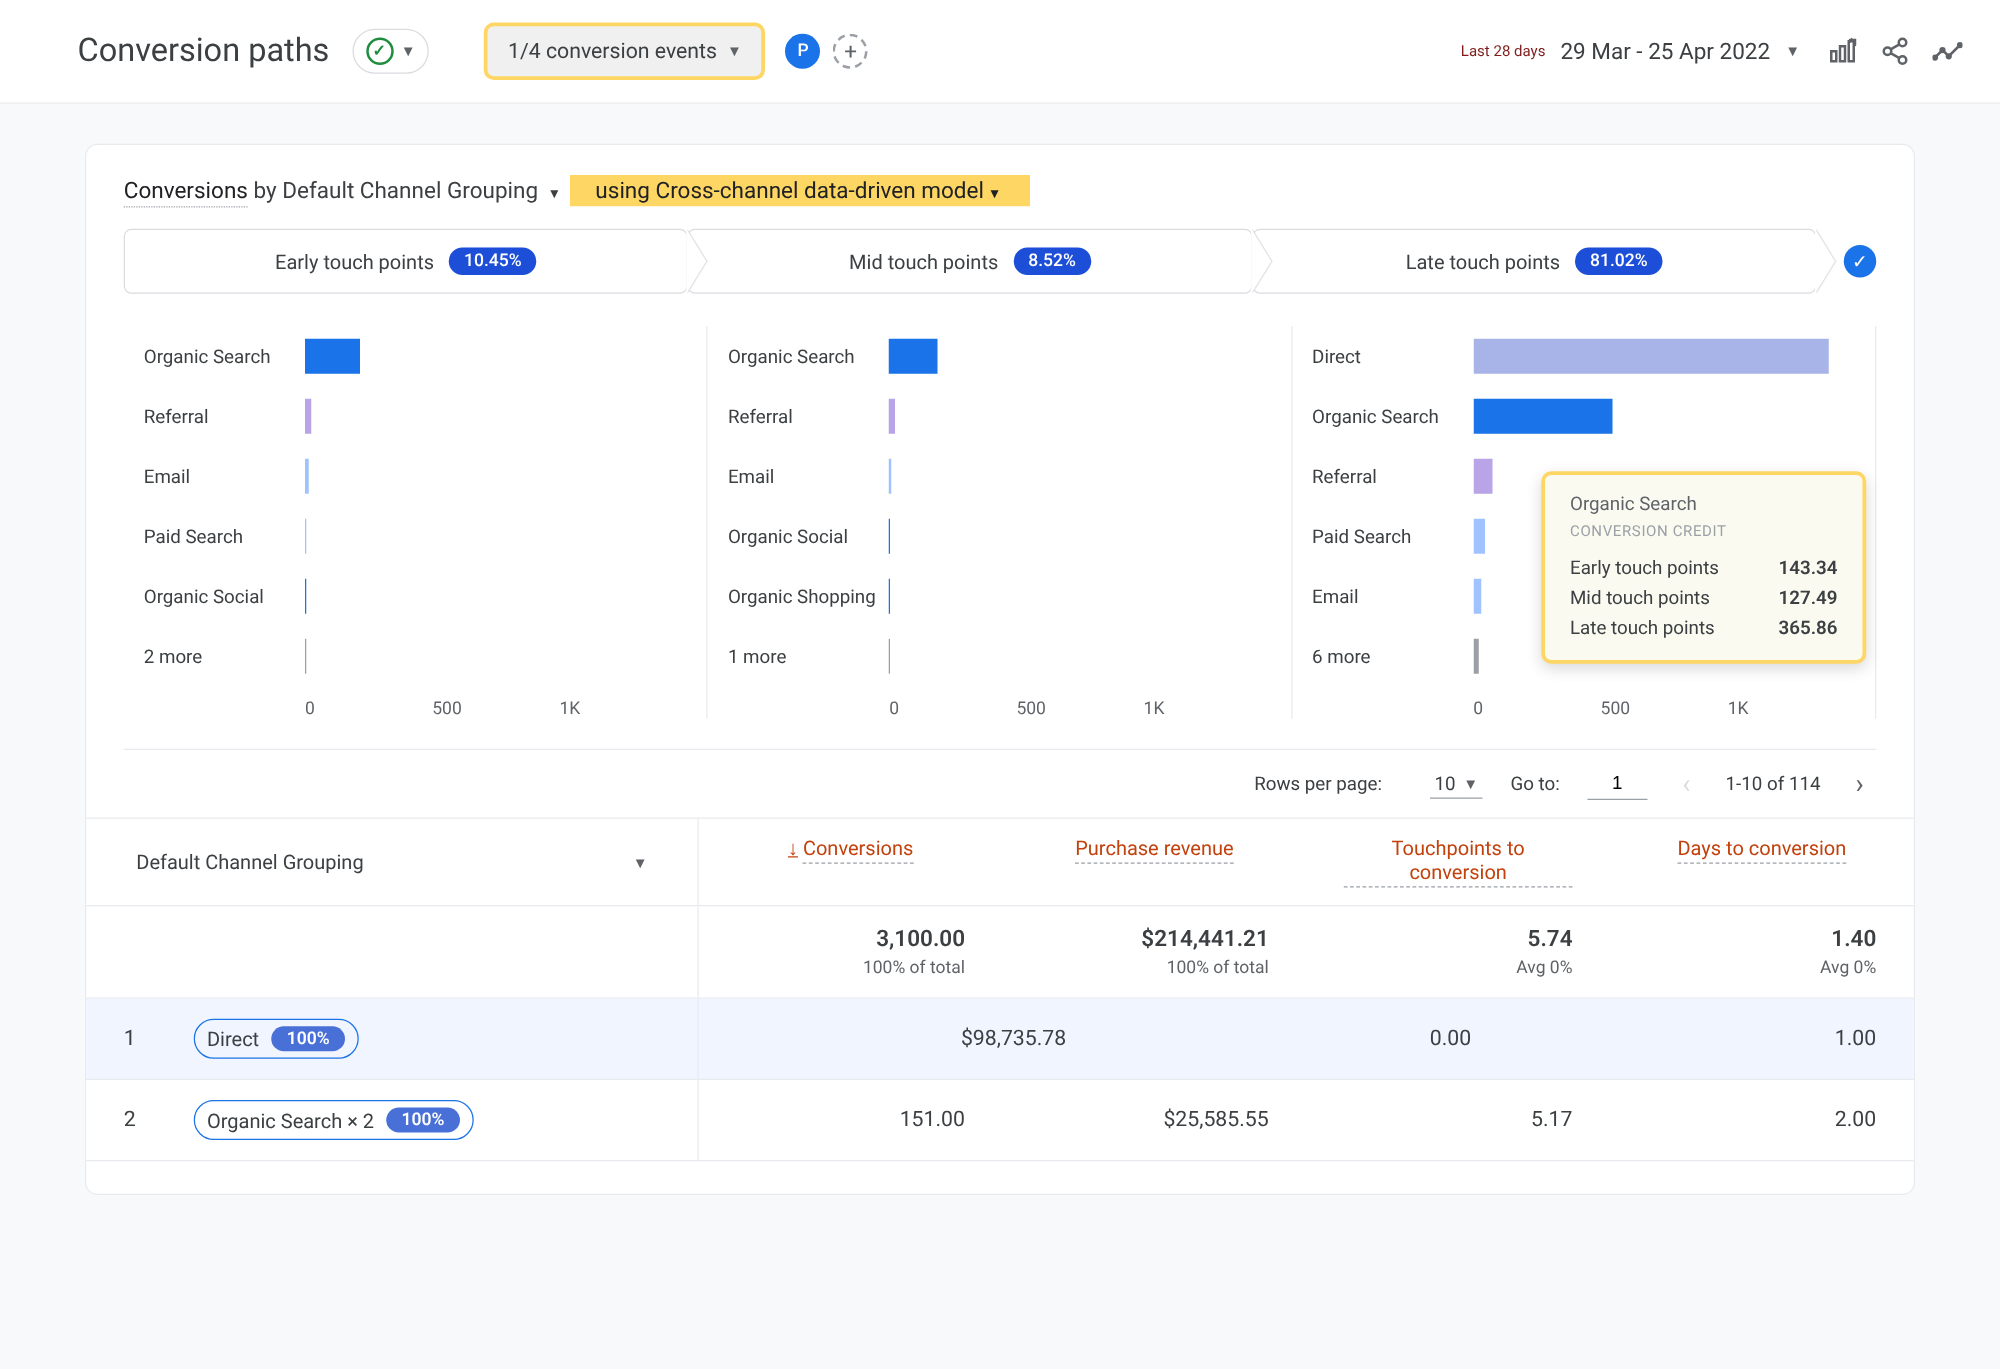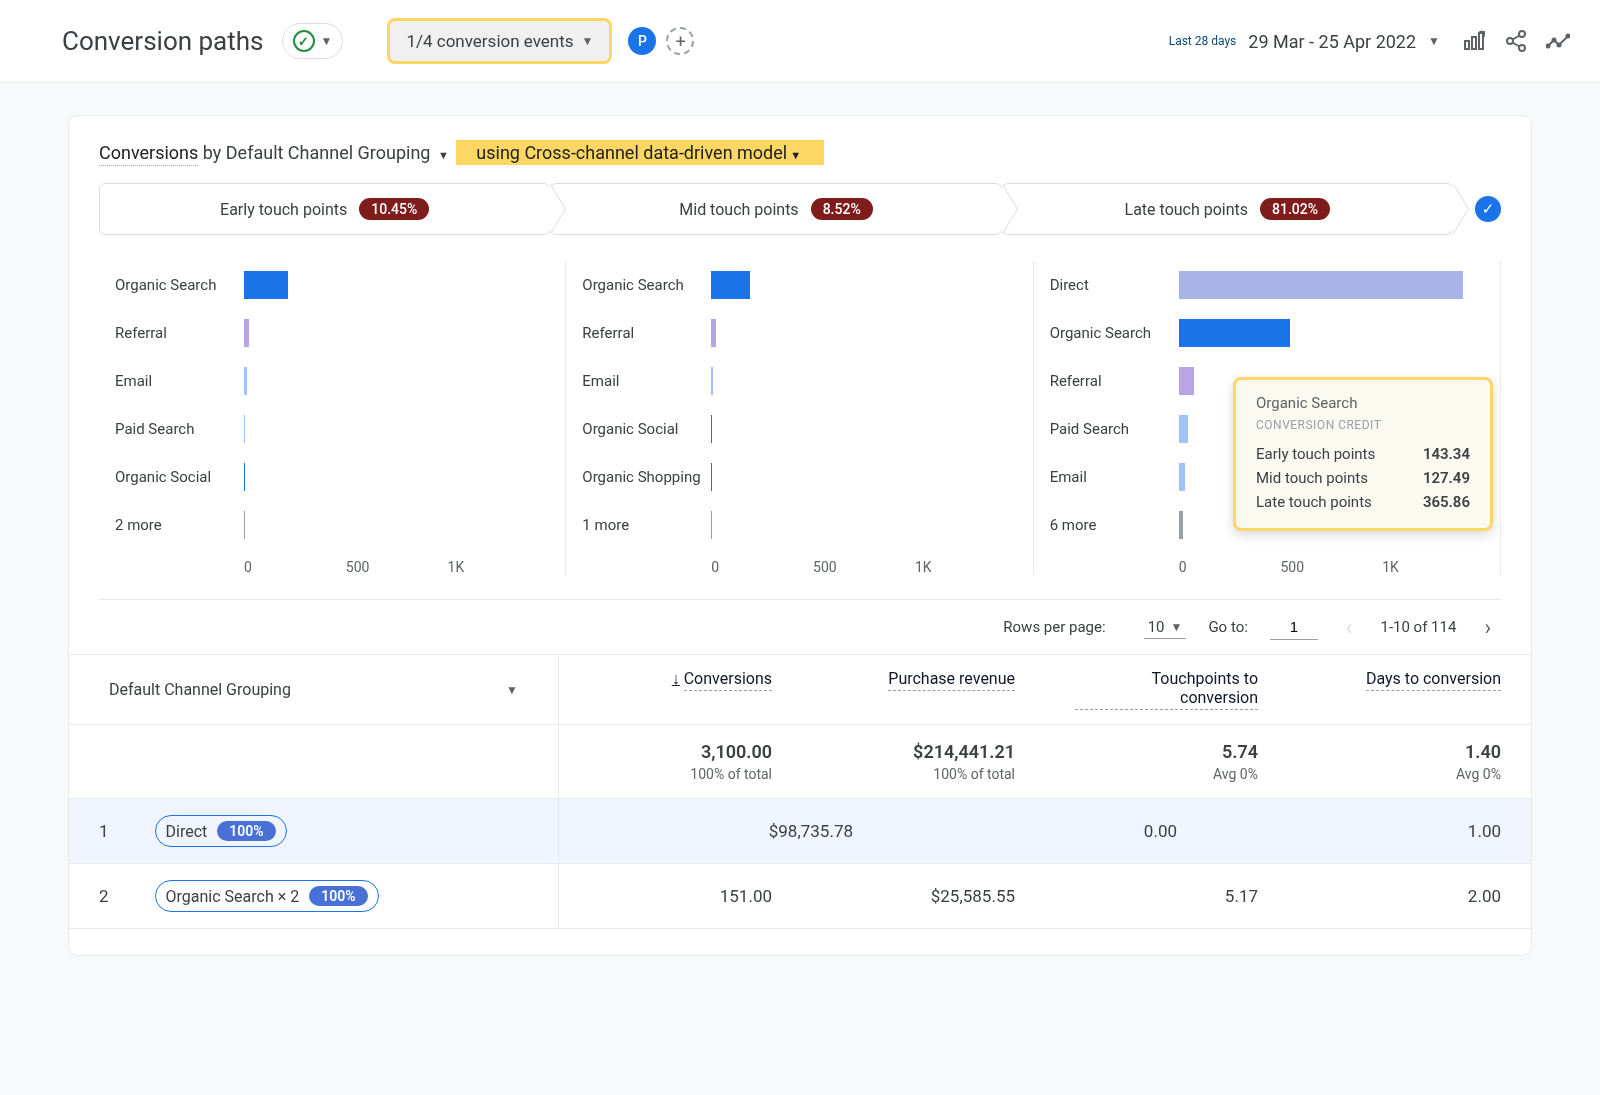--- a/index.html
+++ b/index.html
@@ -7,37 +7,37 @@
 .header { display: flex; align-items: center; padding: 18px 30px 18px 62px; background: #fff; border-bottom: 1px solid #e8eaed; }
 .page-title { font-size: 26px; font-weight: 400; color: #3c4043; margin-right: 18px; }
 .status-pill { display: inline-flex; align-items: center; border: 1px solid #dadce0; border-radius: 22px; padding: 6px 10px; margin-right: 44px; gap: 6px; cursor: pointer; }
 .check-circle { width: 22px; height: 22px; border: 2px solid #1e8e3e; border-radius: 50%; display: inline-flex; align-items: center; justify-content: center; color: #1e8e3e; font-size: 13px; font-weight: bold; }
 .dropdown-arrow { font-size: 12px; color: #5f6368; }
 .conv-events { border: 3px solid #fdd663; background: #f0f0f0; border-radius: 8px; padding: 10px 16px; display: inline-flex; align-items: center; gap: 8px; cursor: pointer; font-size: 17px; color: #3c4043; margin-right: 16px; }
 .avatar-p { width: 28px; height: 28px; background: #1a73e8; color: #fff; border-radius: 50%; display: inline-flex; align-items: center; justify-content: center; font-weight: 500; margin-right: 10px; }
 .add-btn { width: 28px; height: 28px; border: 2px dashed #9aa0a6; border-radius: 50%; display: inline-flex; align-items: center; justify-content: center; color: #5f6368; font-size: 18px; cursor: pointer; }
 .spacer { flex: 1; }
 .date-area { display: flex; align-items: center; gap: 12px; margin-right: 22px; cursor: pointer; }
-.date-small { font-size: 12px; color: #0c4a6e; }
+.date-small { font-size: 12px; color: #7f1d1d; }
 .date-range { font-size: 18px; color: #3c4043; }
 .header-icons { display: flex; gap: 18px; align-items: center; }
 .hicon { width: 24px; height: 24px; color: #5f6368; cursor: pointer; }
 
 .card { background: #fff; border: 1px solid #e8eaed; border-radius: 10px; margin: 32px 68px; padding: 26px 0; }
 .card-title { padding: 0 30px 20px; font-size: 18px; }
 .ct-underline { border-bottom: 1px dotted #9aa0a6; padding-bottom: 2px; }
 .ct-plain { color: #3c4043; }
 .hl { background: #fdd663; padding: 2px 20px; }
 .tri { font-size: 11px; margin: 0 3px; }
 
 .touchpoints-row { display: flex; padding: 0 30px; gap: 0; }
 .tp-step { flex: 1; border: 1px solid #dadce0; border-radius: 6px; padding: 14px 0; display: flex; align-items: center; justify-content: center; gap: 12px; position: relative; background: #fff; }
 .tp-step:not(:last-of-type)::after { content: ''; position: absolute; right: -16px; top: 50%; transform: translateY(-50%); width: 0; height: 0; border-left: 16px solid #fff; border-top: 26px solid transparent; border-bottom: 26px solid transparent; z-index: 2; filter: drop-shadow(1px 0 0 #dadce0); }
 .tp-label { font-size: 16px; color: #3c4043; }
-.tp-badge { background: #7f1d1d; color: #fff; border-radius: 14px; padding: 3px 12px; font-size: 14px; font-weight: 500; }
+.tp-badge { background: #1d4ed8; color: #fff; border-radius: 14px; padding: 3px 12px; font-size: 14px; font-weight: 500; }
 .tp-check { width: 26px; height: 26px; background: #1a73e8; border-radius: 50%; color: #fff; display: inline-flex; align-items: center; justify-content: center; font-size: 15px; margin-left: 22px; }
 
 .charts-row { display: flex; padding: 26px 30px 0; position: relative; }
 .chart-col { flex: 1; border-right: 1px solid #e8eaed; padding: 0 16px; }
 .chart-col:last-child { border-right: none; }
 .bar-row { display: flex; align-items: center; height: 48px; gap: 4px; }
 .bar-label { width: 125px; font-size: 15px; color: #3c4043; line-height: 1.2; }
 .bar-track { flex: 1; height: 28px; position: relative; }
 .bar-fill { height: 100%; background: #1a73e8; }
 .axis-row { display: flex; padding-left: 129px; font-size: 14px; color: #5f6368; margin-top: 10px; }
@@ -51,21 +51,21 @@
 
 .divider { border-top: 1px solid #e8eaed; margin: 24px 30px 0; }
 .pag-row { display: flex; align-items: center; justify-content: flex-end; gap: 22px; padding: 14px 34px; font-size: 15px; color: #3c4043; }
 .pag-input { border: none; border-bottom: 1px solid #9aa0a6; width: 48px; text-align: center; font-size: 15px; padding: 4px; background: transparent; }
 .pag-arrow { font-size: 22px; color: #5f6368; cursor: pointer; padding: 0 6px; }
 .pag-arrow.disabled { color: #dadce0; }
 
 .table { width: 100%; }
 .th-row { display: flex; border-top: 1px solid #e8eaed; border-bottom: 1px solid #e8eaed; }
 .th-cell1 { width: 490px; padding: 18px 40px; display: flex; align-items: center; justify-content: space-between; gap: 10px; border-right: 1px solid #e8eaed; font-size: 16px; color:#3c4043; }
-.th-cell { flex: 1; text-align: right; padding: 14px 30px; font-size: 16px; color:#0f172a;text-decoration:underline; }
+.th-cell { flex: 1; text-align: center; padding: 14px 30px; font-size: 16px; color:#c2410c;text-decoration:underline; }
 .th-cell .dash { border-bottom: 1px dashed #9aa0a6; padding-bottom: 2px; display:inline-block;}
 .sort-arrow { font-size: 16px; margin-right: 4px; }
 .tot-row { display: flex; border-bottom: 1px solid #e8eaed; }
 .tot-row .c1 { width: 490px; border-right: 1px solid #e8eaed; }
 .tot-row .c { flex: 1; text-align: right; padding: 16px 30px; }
 .tot-v { font-size: 18px; font-weight: 600; color: #3c4043; }
 .tot-s { font-size: 14px; color: #5f6368; margin-top: 4px; }
 .data-row { display: flex; border-bottom: 1px solid #e8eaed; align-items: center; background: #fff; }
 .data-row.first { background: #f0f5ff; }
 .data-row .c1 { width: 490px; border-right: 1px solid #e8eaed; padding: 16px 30px; display: flex; align-items: center; gap: 46px; }

